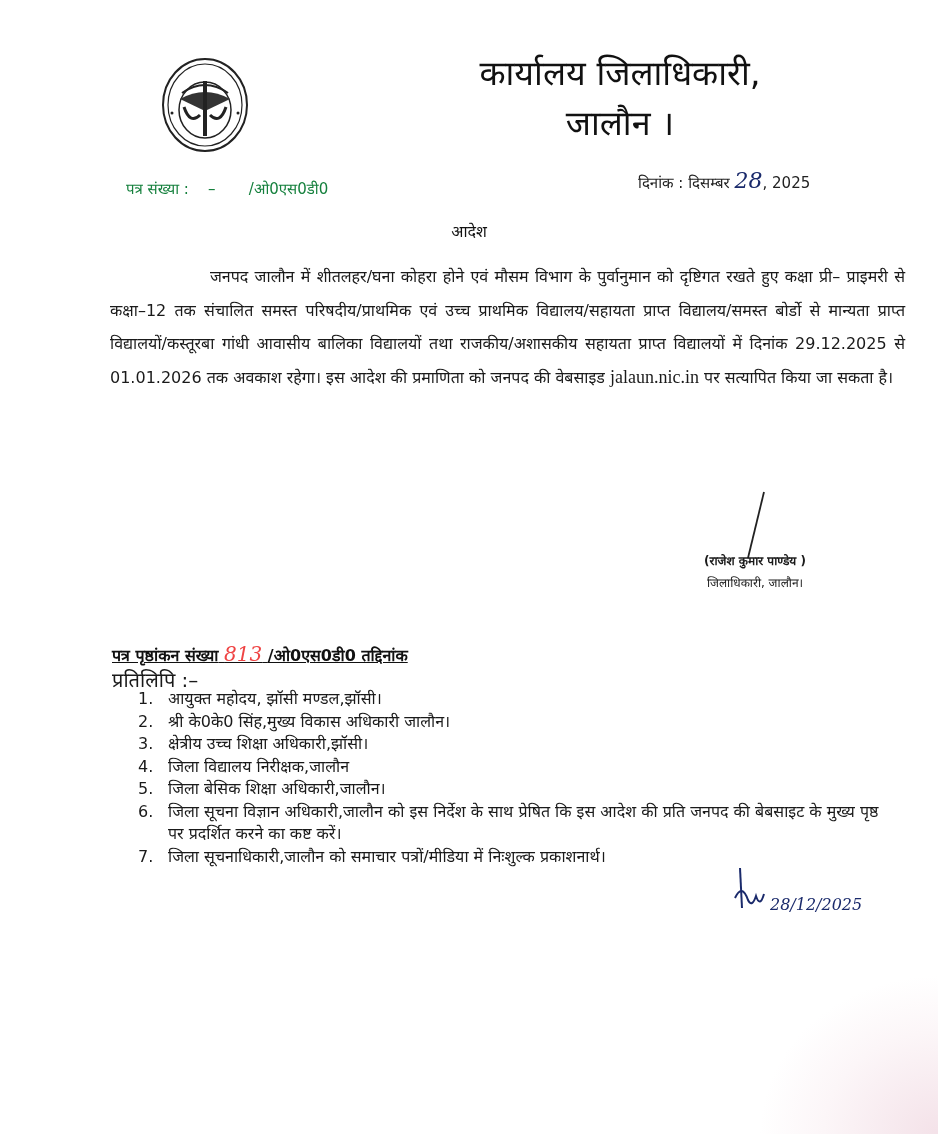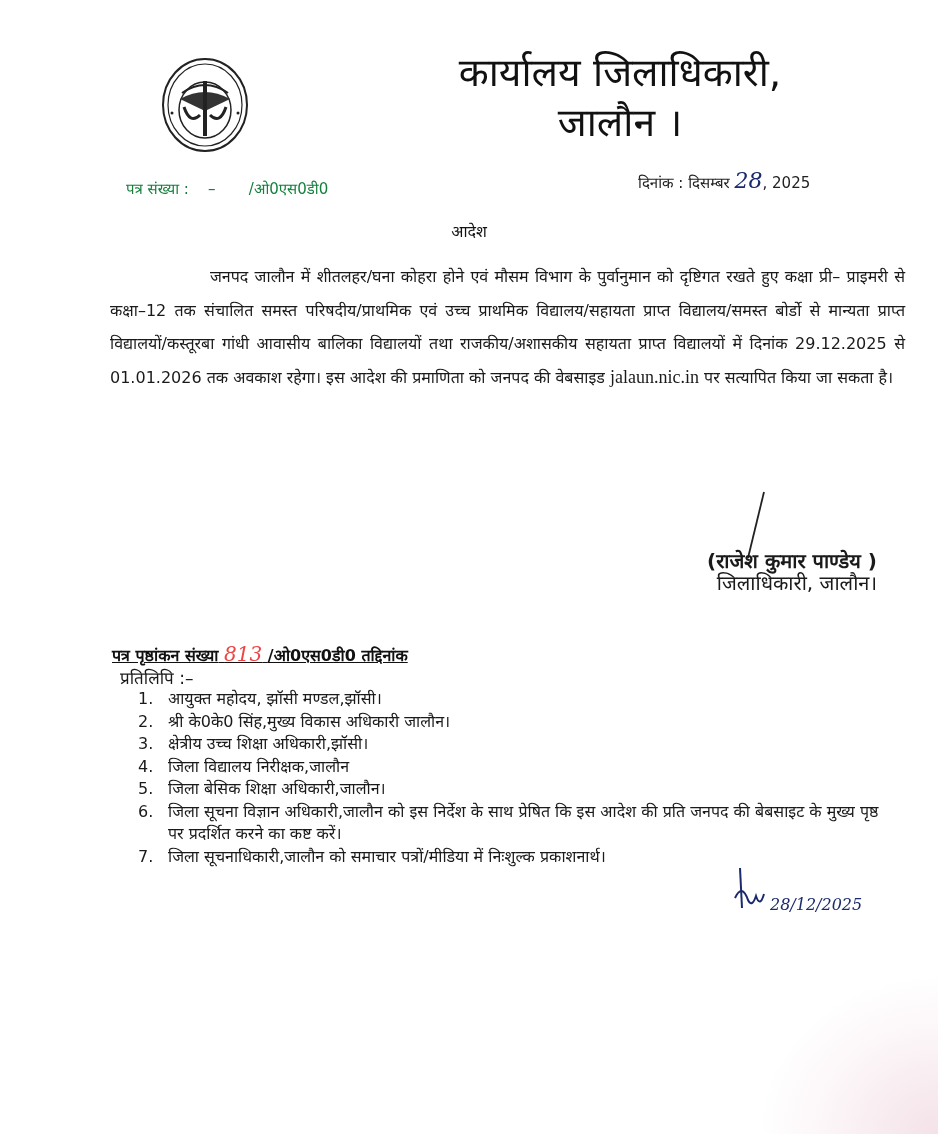--- a/index.html
+++ b/index.html
@@ -2,35 +2,35 @@
 <html><head>
   <meta charset="utf-8">
   <style>
     * { margin:0; padding:0; box-sizing:border-box; }
     html, body { width:938px; height:1134px; background:#ffffff; overflow:hidden; }
     body { position:relative; font-family:"DejaVu Sans", "Liberation Sans", sans-serif; color:#1a1a1a; }
     .page { position:absolute; inset:0; background:#fff; }
     .stain { position:absolute; right:0; bottom:0; width:180px; height:160px;
       background: radial-gradient(ellipse at 100% 100%, rgba(230,190,205,0.45) 0%, rgba(240,210,220,0.2) 45%, rgba(255,255,255,0) 70%); }
     .emblem { position:absolute; left:160px; top:55px; width:90px; height:100px; }
-    .title { position:absolute; left:440px; top:48px; width:360px; text-align:center; font-size:39px; line-height:50px; font-weight:normal; color:#111; }
+    .title { position:absolute; left:440px; top:48px; width:360px; text-align:center; font-size:34px; line-height:50px; font-weight:normal; color:#111; }
     .ref-no { position:absolute; left:126px; top:178px; font-size:15px; color:#15803d; }
     .date { position:absolute; left:638px; top:168px; font-size:15px; color:#222; }
     .date .hand { font-family:"DejaVu Serif", serif; font-style:italic; font-size:22px; color:#1a2a6b; }
     .heading { position:absolute; left:0; width:938px; top:220px; text-align:center; font-size:16px; color:#111; }
     .body-para { position:absolute; left:110px; top:260px; width:795px; font-size:16px; line-height:33.5px; text-align:justify; color:#1a1a1a; }
     .body-para .indent { display:inline-block; width:100px; }
     .body-para .url { font-family:Liberation Serif, serif; font-size:18px; }
     .compliance { position:absolute; left:162px; top:478px; font-size:16px; color:#1a1a1a; }
     .sig-stroke1 { position:absolute; left:740px; top:490px; width:30px; height:70px; }
-    .signer1 { position:absolute; left:677px; top:550px; width:200px; text-align:right; font-size:20px; line-height:22px; }
+    .signer1 { position:absolute; left:655px; top:550px; width:200px; text-align:center; font-size:12px; line-height:22px; }
     .signer1 .name { font-weight:bold; }
     .endorse { position:absolute; left:112px; top:642px; font-size:16px; font-weight:bold; text-decoration:underline; color:#111; }
     .endorse .hand { font-family:"DejaVu Serif", serif; font-style:italic; font-weight:normal; font-size:20px; color:#ef4444; }
-    .copy-label { position:absolute; left:112px; top:666px; font-size:17px;margin-left:8px; }
+    .copy-label { position:absolute; left:112px; top:666px; font-size:20px; }
     .cc-list { position:absolute; left:138px; top:688px; width:760px; font-size:16px; line-height:22.5px; list-style:none; }
     .cc-list li { display:flex; }
     .cc-list .num { width:30px; flex-shrink:0; }
     .cc-list .txt { flex:1; }
     .sig2 { position:absolute; left:730px; top:868px; width:150px; height:60px; }
     .signer2 { position:absolute; left:678px; top:930px; font-size:16px; line-height:22px; }
     .signer2 .name { font-weight:bold; }
   </style>
 </head>
 <body>

